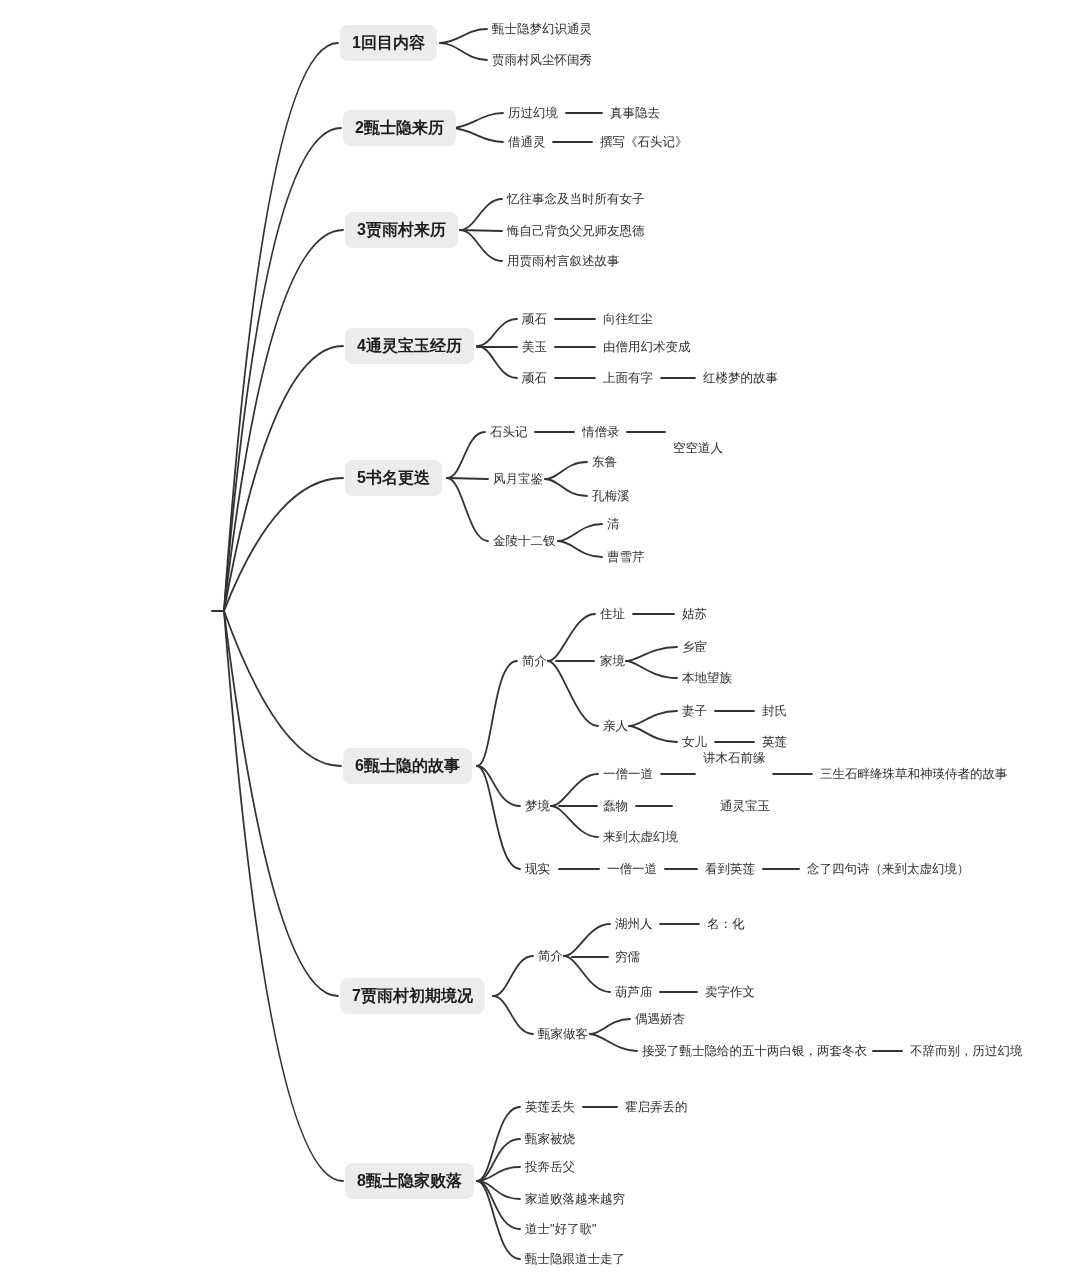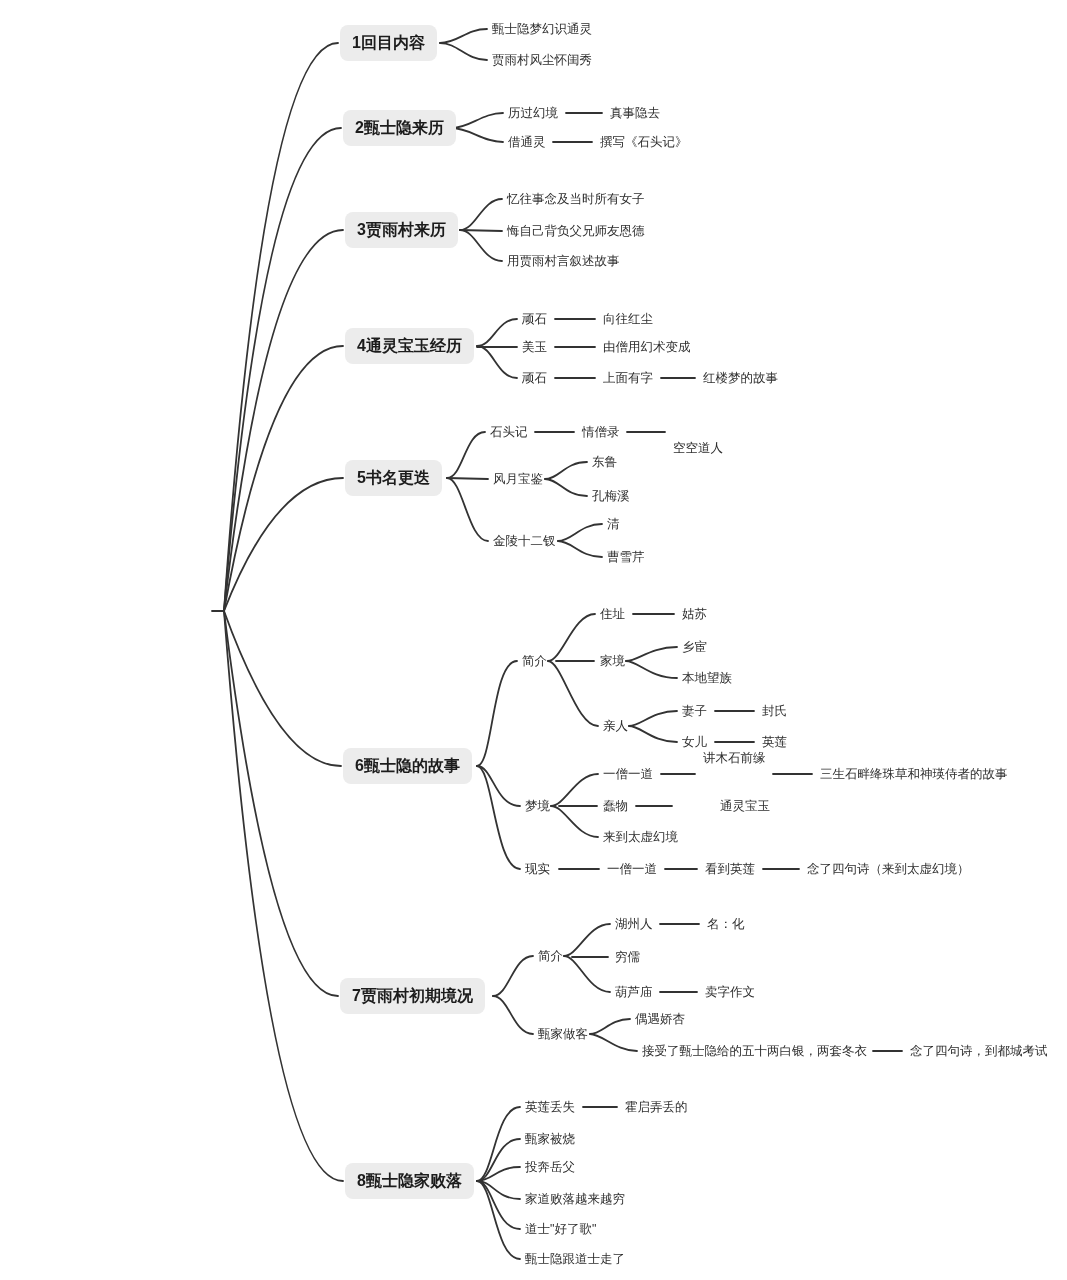--- a/index.html
+++ b/index.html
@@ -190,21 +190,21 @@
 
   <div class="leaf" style="left:538px;top:948px">简介</div>
   <div class="leaf" style="left:615px;top:916px">湖州人</div>
   <div class="leaf" style="left:707px;top:916px">名：化</div>
   <div class="leaf" style="left:615px;top:949px">穷儒</div>
   <div class="leaf" style="left:615px;top:984px">葫芦庙</div>
   <div class="leaf" style="left:705px;top:984px">卖字作文</div>
   <div class="leaf" style="left:538px;top:1026px">甄家做客</div>
   <div class="leaf" style="left:635px;top:1011px">偶遇娇杏</div>
   <div class="leaf" style="left:642px;top:1043px">接受了甄士隐给的五十两白银，两套冬衣</div>
-  <div class="leaf" style="left:910px;top:1043px">念了四句诗，到都城考试</div>
+  <div class="leaf" style="left:910px;top:1043px">不辞而别，历过幻境</div>
 
   <div class="leaf" style="left:525px;top:1099px">英莲丢失</div>
   <div class="leaf" style="left:625px;top:1099px">霍启弄丢的</div>
   <div class="leaf" style="left:525px;top:1131px">甄家被烧</div>
   <div class="leaf" style="left:525px;top:1159px">投奔岳父</div>
   <div class="leaf" style="left:525px;top:1191px">家道败落越来越穷</div>
   <div class="leaf" style="left:525px;top:1221px">道士"好了歌"</div>
   <div class="leaf" style="left:525px;top:1251px">甄士隐跟道士走了</div>
 
 </div>

